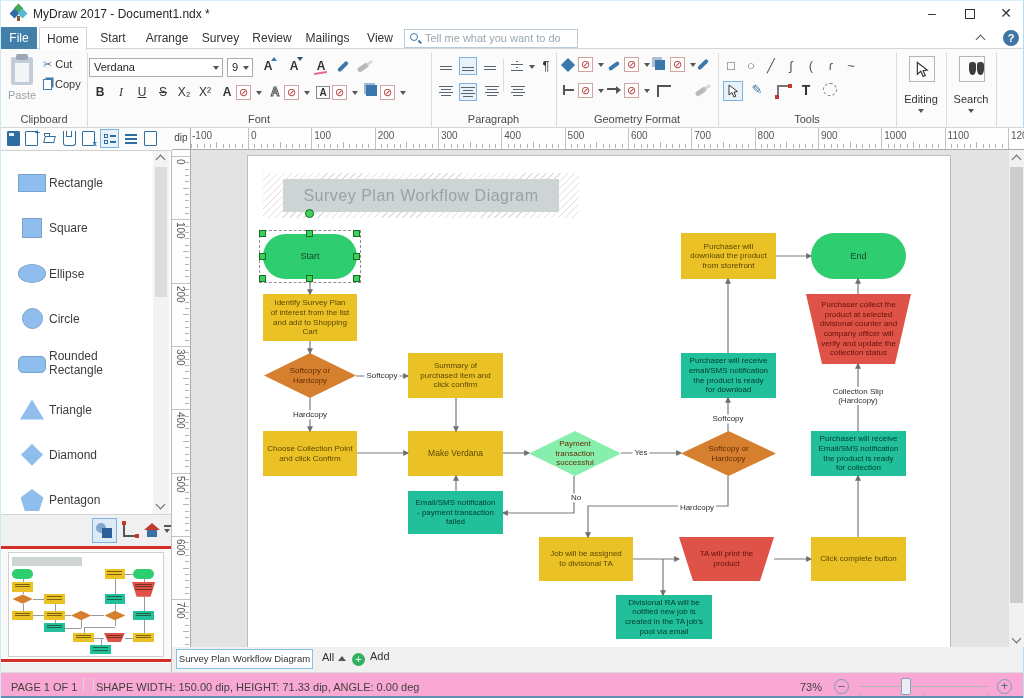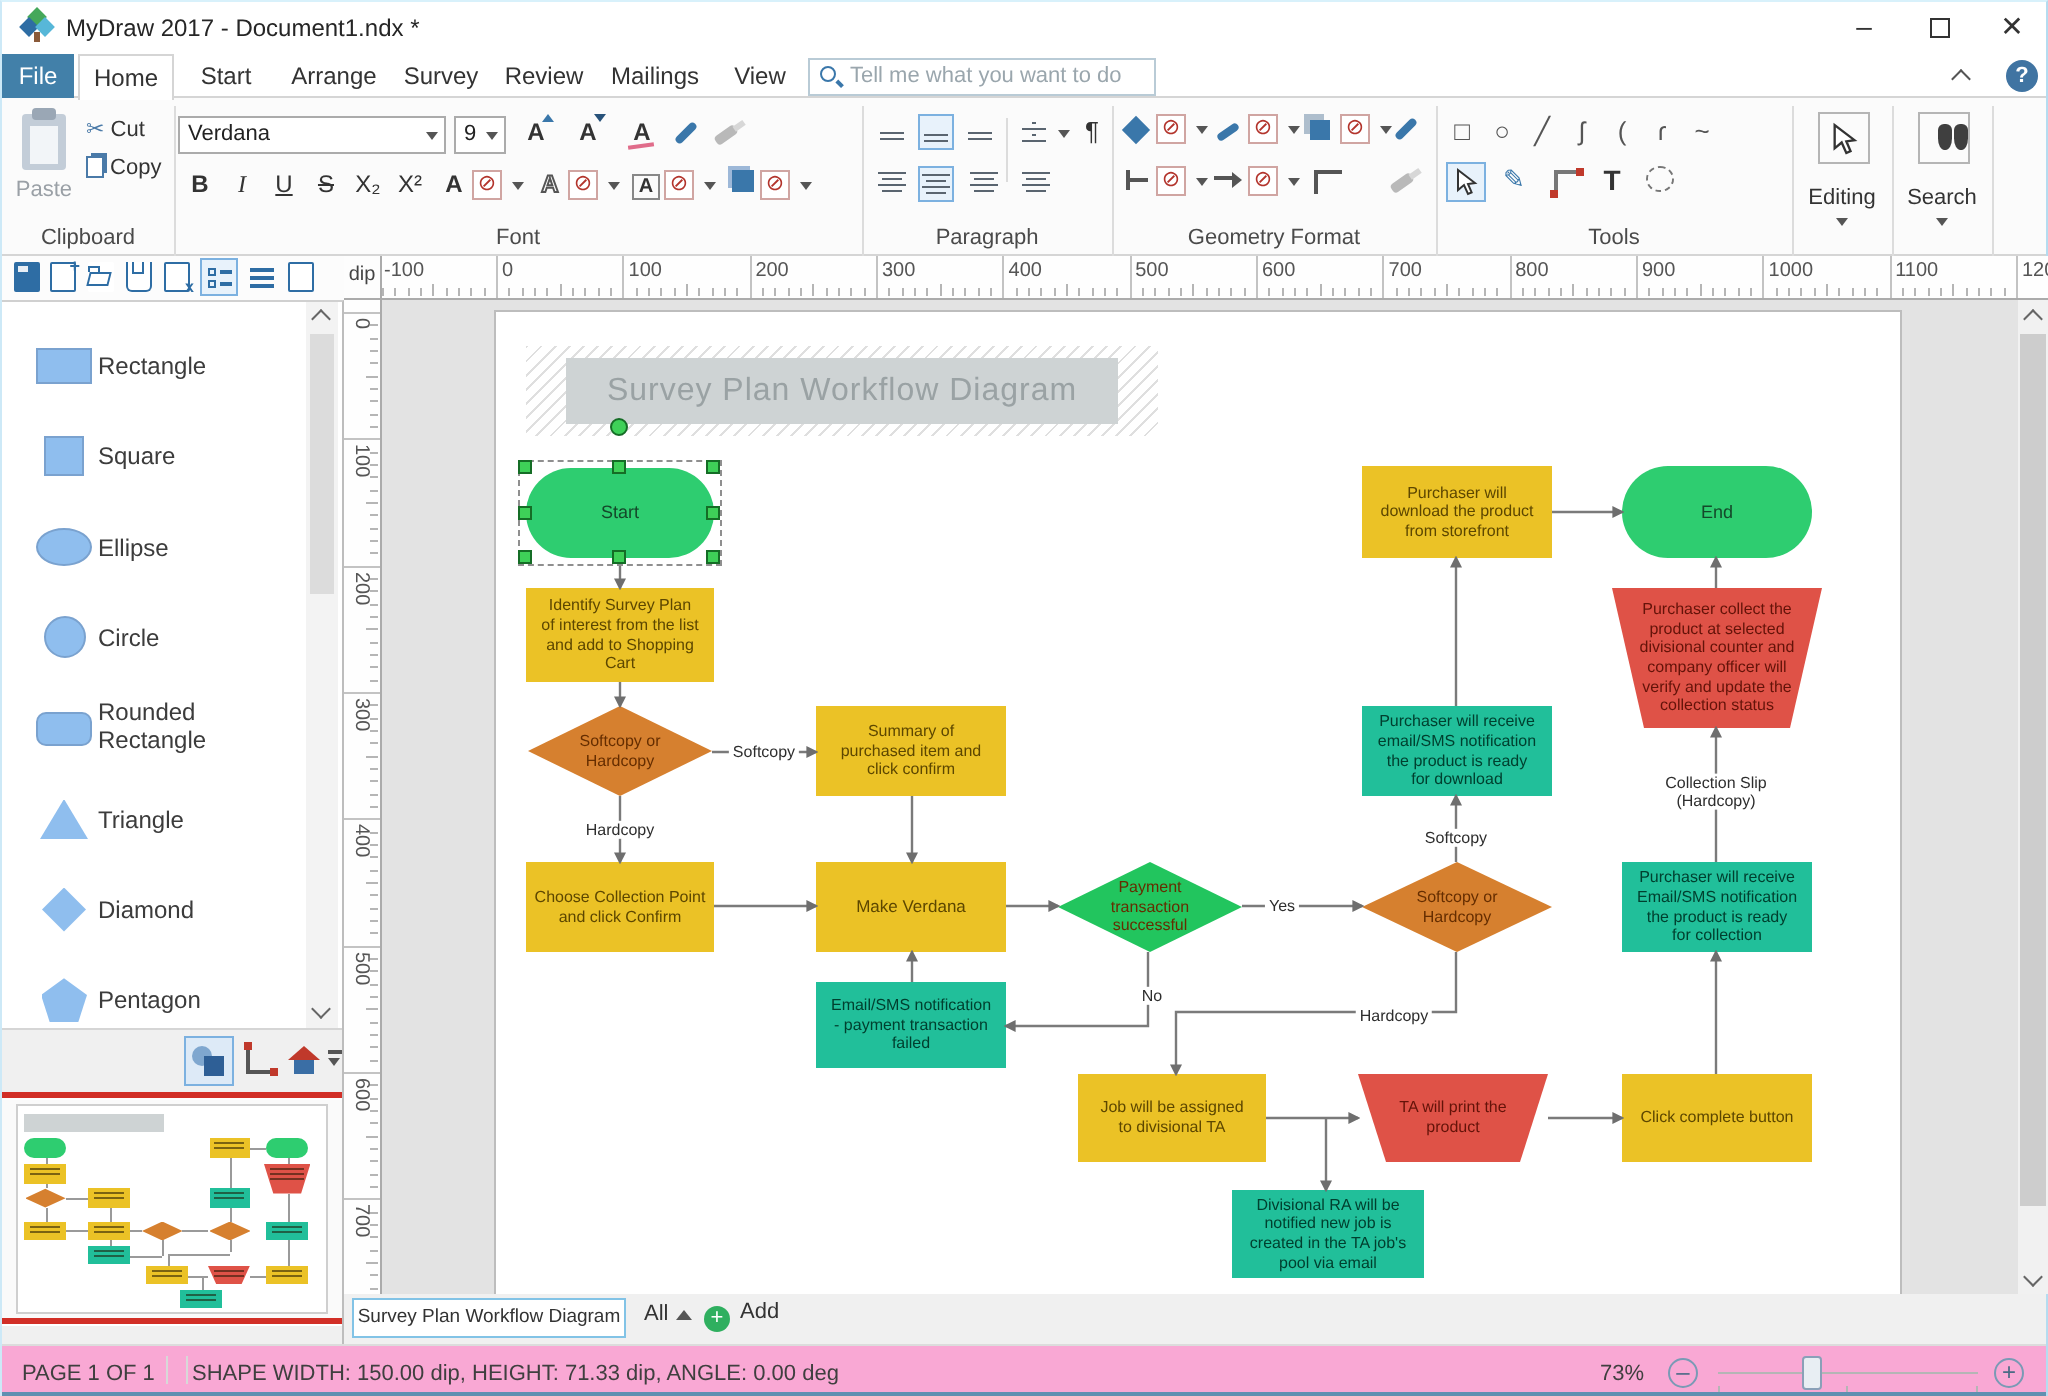--- a/index.html
+++ b/index.html
@@ -674,21 +674,21 @@
         </div>
         <div class="shape rect" style="left: 160px; top: 197px; width: 95px; height: 45px; background: rgb(235, 194, 38); color: rgb(93, 71, 0); font-size: 8px;">
           <div class="txt">Summary of purchased item and click confirm</div>
         </div>
         <div class="shape rect" style="left: 15px; top: 275px; width: 94px; height: 45px; background: rgb(235, 194, 38); color: rgb(93, 71, 0); font-size: 8px;">
           <div class="txt" style="padding: 0px 2px;">Choose Collection Point and click Confirm</div>
         </div>
         <div class="shape rect" style="left: 160px; top: 275px; width: 95px; height: 45px; background: rgb(235, 194, 38); color: rgb(93, 71, 0); font-size: 8.5px;">
           <div class="txt">Make Verdana</div>
         </div>
-        <div class="shape diamond" style="left: 281px; top: 275px; width: 92px; height: 45px; background: #22c55e; color: rgb(101, 45, 0); font-size: 8px;">
+        <div class="shape diamond" style="left: 281px; top: 275px; width: 92px; height: 45px; background: #86efac; color: rgb(101, 45, 0); font-size: 8px;">
           <div class="txt">Payment transaction successful</div>
         </div>
         <div class="shape rect" style="left: 160px; top: 335px; width: 95px; height: 43px; background: rgb(33, 191, 154); color: rgb(0, 64, 47); font-size: 8px;">
           <div class="txt">Email/SMS notification - payment transaction failed</div>
         </div>
         <div class="shape rect" style="left: 433px; top: 197px; width: 95px; height: 45px; background: rgb(33, 191, 154); color: rgb(0, 64, 47); font-size: 8px;">
           <div class="txt">Purchaser will receive email/SMS notification the product is ready for download</div>
         </div>
         <div class="shape diamond" style="left: 433px; top: 275px; width: 95px; height: 45px; background: rgb(214, 128, 47); color: rgb(101, 45, 0); font-size: 8px;">
           <div class="txt">Softcopy or Hardcopy</div>

